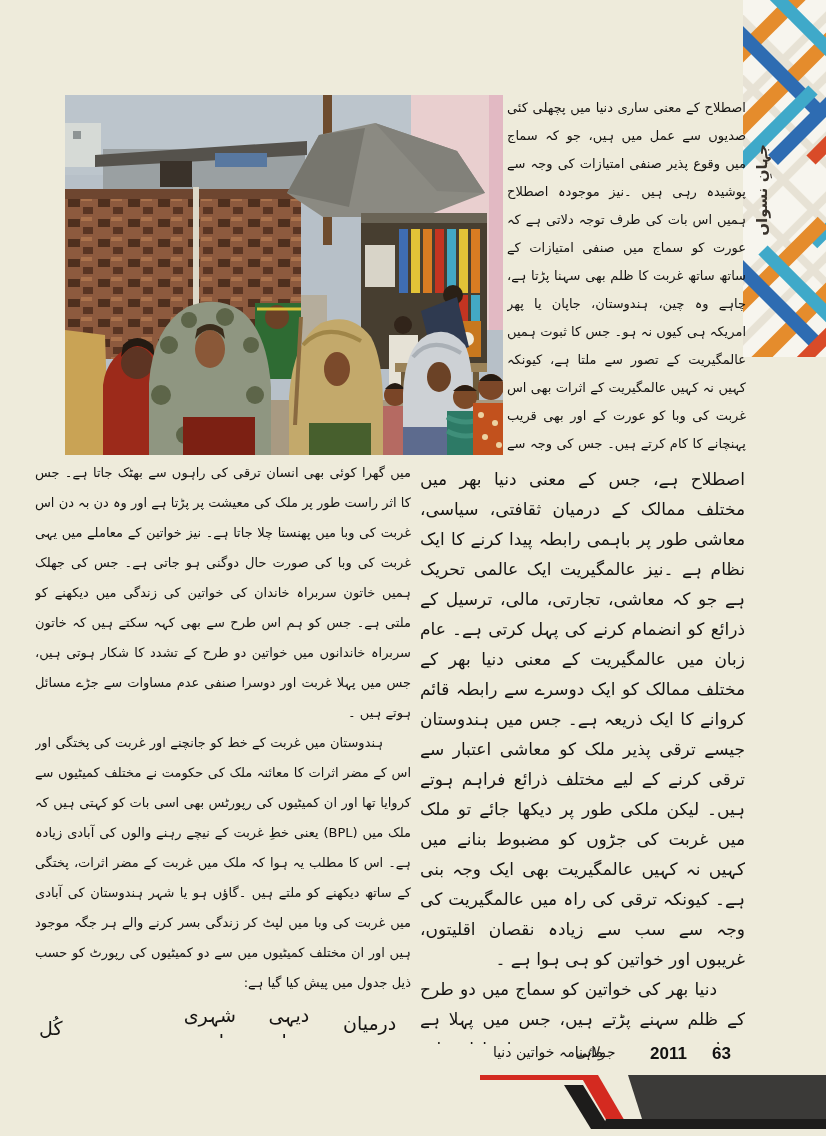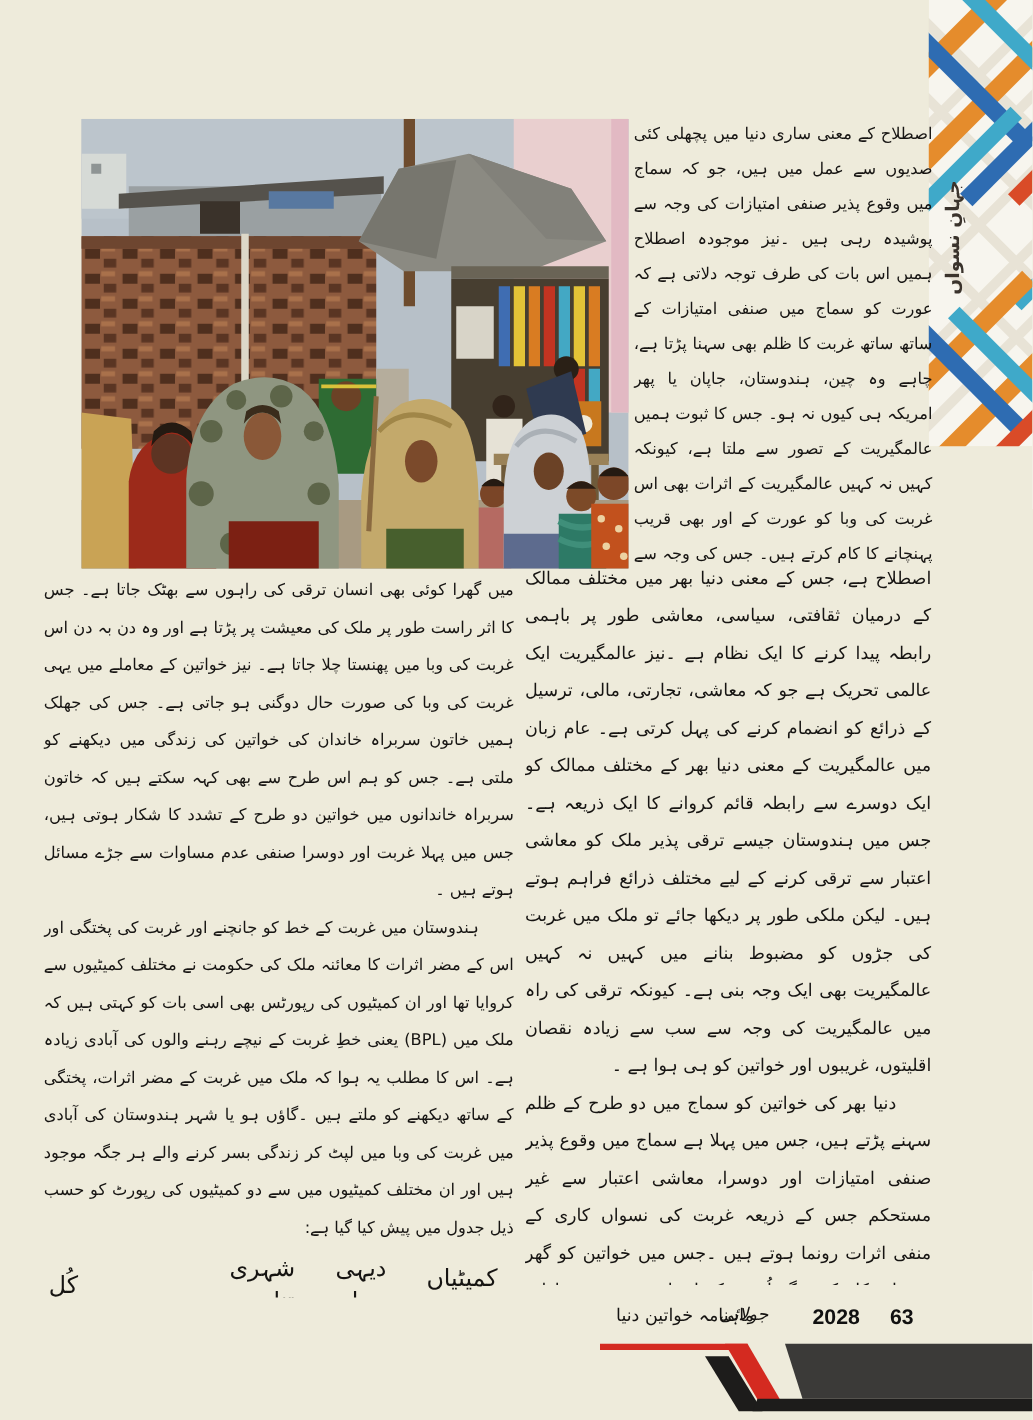--- a/index.html
+++ b/index.html
@@ -27,22 +27,22 @@
   .urdu p{margin:0;}
   .col-intro{
     position:absolute;left:507px;top:94px;width:239px;height:368px;
     font-size:13px;line-height:28px;overflow:hidden;
   }
   .col-left{
     position:absolute;left:35px;top:458px;width:376px;height:580px;
     font-size:13px;line-height:30px;overflow:hidden;
   }
   .col-right{
-    position:absolute;left:420px;top:448px;width:325px;height:580px;
-    font-size:14px;line-height:30px;overflow:hidden;
+    position:absolute;left:420px;top:464px;width:325px;height:580px;
+    font-size:17px;line-height:30px;overflow:hidden;
   }
   .p-indent{text-indent:28px;}
   
   .ptable{margin:4px 0 0 0;direction:ltr;}
   .trow{display:grid;grid-template-columns:36% 21% 21% 22%;align-items:center;}
   .trow.head{line-height:26px;font-size:19px;}
   .th{direction:rtl;text-align:center;}
   .th-total{text-align:left;padding-left:4px;direction:rtl;}
   .th-comm{position:relative;top:-5px;}
   
@@ -221,36 +221,36 @@
 
   <div class="col-left urdu">
     <p>میں گھرا کوئی بھی انسان ترقی کی راہوں سے بھٹک جاتا ہے۔ جس کا اثر راست طور پر ملک کی معیشت پر پڑتا ہے اور وہ دن بہ دن اس غربت کی وبا میں پھنستا چلا جاتا ہے۔ نیز خواتین کے معاملے میں یہی غربت کی وبا کی صورت حال دوگنی ہو جاتی ہے۔ جس کی جھلک ہمیں خاتون سربراہ خاندان کی خواتین کی زندگی میں دیکھنے کو ملتی ہے۔ جس کو ہم اس طرح سے بھی کہہ سکتے ہیں کہ خاتون سربراہ خاندانوں میں خواتین دو طرح کے تشدد کا شکار ہوتی ہیں، جس میں پہلا غربت اور دوسرا صنفی عدم مساوات سے جڑے مسائل ہوتے ہیں ۔</p>
     <p class="p-indent">ہندوستان میں غربت کے خط کو جانچنے اور غربت کی پختگی اور اس کے مضر اثرات کا معائنہ ملک کی حکومت نے مختلف کمیٹیوں سے کروایا تھا اور ان کمیٹیوں کی رپورٹس بھی اسی بات کو کہتی ہیں کہ ملک میں (BPL) یعنی خطِ غربت کے نیچے رہنے والوں کی آبادی زیادہ ہے۔ اس کا مطلب یہ ہوا کہ ملک میں غربت کے مضر اثرات، پختگی کے ساتھ دیکھنے کو ملتے ہیں ۔گاؤں ہو یا شہر ہندوستان کی آبادی میں غربت کی وبا میں لپٹ کر زندگی بسر کرنے والے ہر جگہ موجود ہیں اور ان مختلف کمیٹیوں میں سے دو کمیٹیوں کی رپورٹ کو حسب ذیل جدول میں پیش کیا گیا ہے:</p>
 
     <div class="ptable">
       <div class="trow head">
         <span class="th th-total">کُل</span>
         <span class="th">شہری تناسب</span>
         <span class="th">دیہی جہان</span>
-        <span class="th th-comm">کمیٹیاں</span>
+        <span class="th th-comm">درمیان</span>
       </div>
 
     </div>
 
   </div>
 
   <div class="col-right urdu">
     <p>اصطلاح ہے، جس کے معنی دنیا بھر میں مختلف ممالک کے درمیان ثقافتی، سیاسی، معاشی طور پر باہمی رابطہ پیدا کرنے کا ایک نظام ہے ۔نیز عالمگیریت ایک عالمی تحریک ہے جو کہ معاشی، تجارتی، مالی، ترسیل کے ذرائع کو انضمام کرنے کی پہل کرتی ہے۔ عام زبان میں عالمگیریت کے معنی دنیا بھر کے مختلف ممالک کو ایک دوسرے سے رابطہ قائم کروانے کا ایک ذریعہ ہے۔ جس میں ہندوستان جیسے ترقی پذیر ملک کو معاشی اعتبار سے ترقی کرنے کے لیے مختلف ذرائع فراہم ہوتے ہیں۔ لیکن ملکی طور پر دیکھا جائے تو ملک میں غربت کی جڑوں کو مضبوط بنانے میں کہیں نہ کہیں عالمگیریت بھی ایک وجہ بنی ہے۔ کیونکہ ترقی کی راہ میں عالمگیریت کی وجہ سے سب سے زیادہ نقصان اقلیتوں، غریبوں اور خواتین کو ہی ہوا ہے ۔</p>
     <p class="p-indent">دنیا بھر کی خواتین کو سماج میں دو طرح کے ظلم سہنے پڑتے ہیں، جس میں پہلا ہے سماج میں وقوع پذیر صنفی امتیازات اور دوسرا، معاشی اعتبار سے غیر مستحکم جس کے ذریعہ غربت کی نسواں کاری کے منفی اثرات رونما ہوتے ہیں ۔جس میں خواتین کو گھر میں اور کام کی جگہ اُجرت کے اعتبار سے عدم مساوات کا سامنا کرنا پڑتا ہے۔ نیز کام کے اوقات میں بھی خواتین کو عدم مساوات کا سامنا کرنا پڑتا ہے۔ جس کی وجہ سے خواتین اپنی محنت اور صلاحیت کے باوجود غربت کی وبا میں بڑی طرح پھنس جاتی ہیں ۔</p>
 
   </div>
 
   <span class="footer-text f-mag">ماہنامہ خواتین دنیا</span>
   <span class="footer-text f-month">جولائی</span>
-  <span class="footer-text f-year">2028</span>
+  <span class="footer-text f-year">2011</span>
   <span class="footer-text f-num">63</span>
 
   <div class="footer-deco">
     <svg width="346" height="63" viewBox="0 0 346 63">
       <rect x="0" y="2" width="118" height="5" fill="#d42a20"></rect>
       <polygon points="100,2 118,2 146,50 128,50" fill="#d42a20"></polygon>
       <polygon points="84,12 103,12 130,56 111,56" fill="#1d1c1b"></polygon>
       <polygon points="148,2 346,2 346,46 162,46" fill="#3b3a38"></polygon>
       <polygon points="126,46 346,46 346,56 122,56" fill="#1d1c1b"></polygon>
     </svg>

